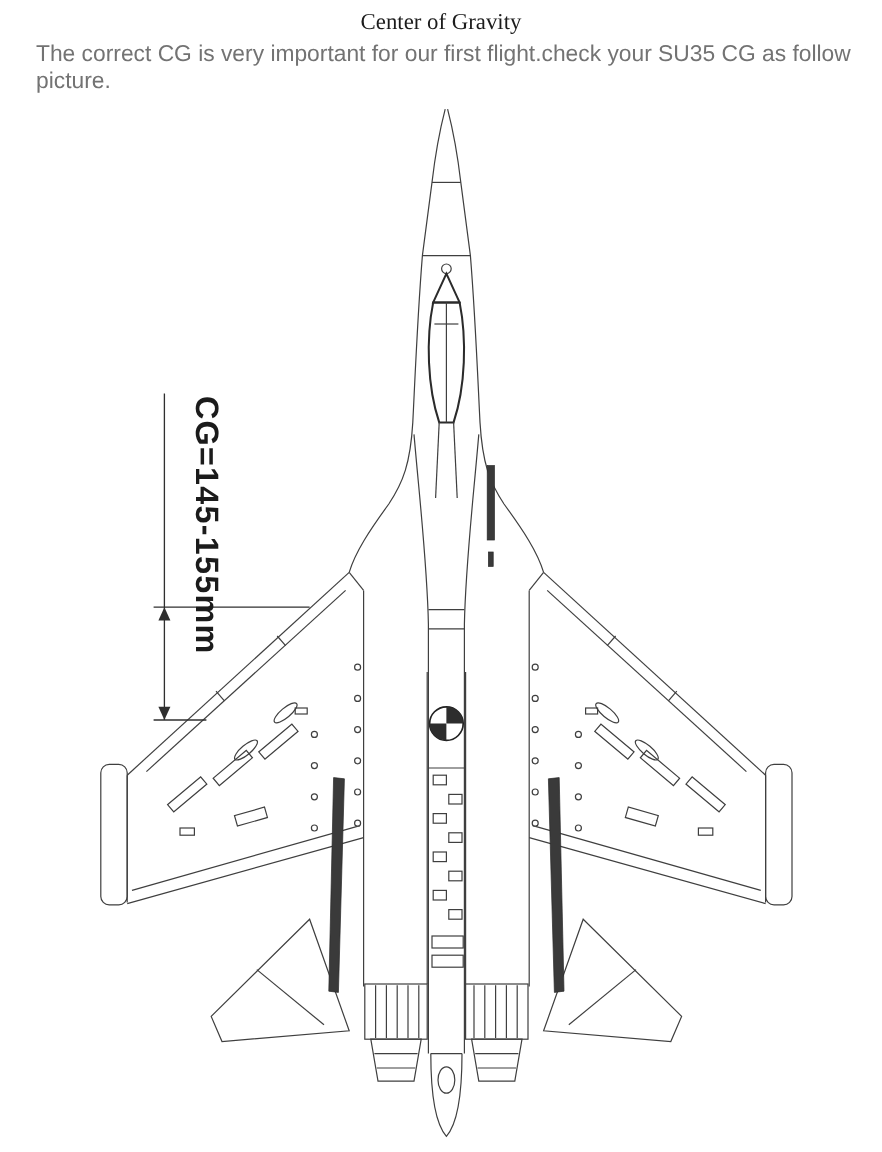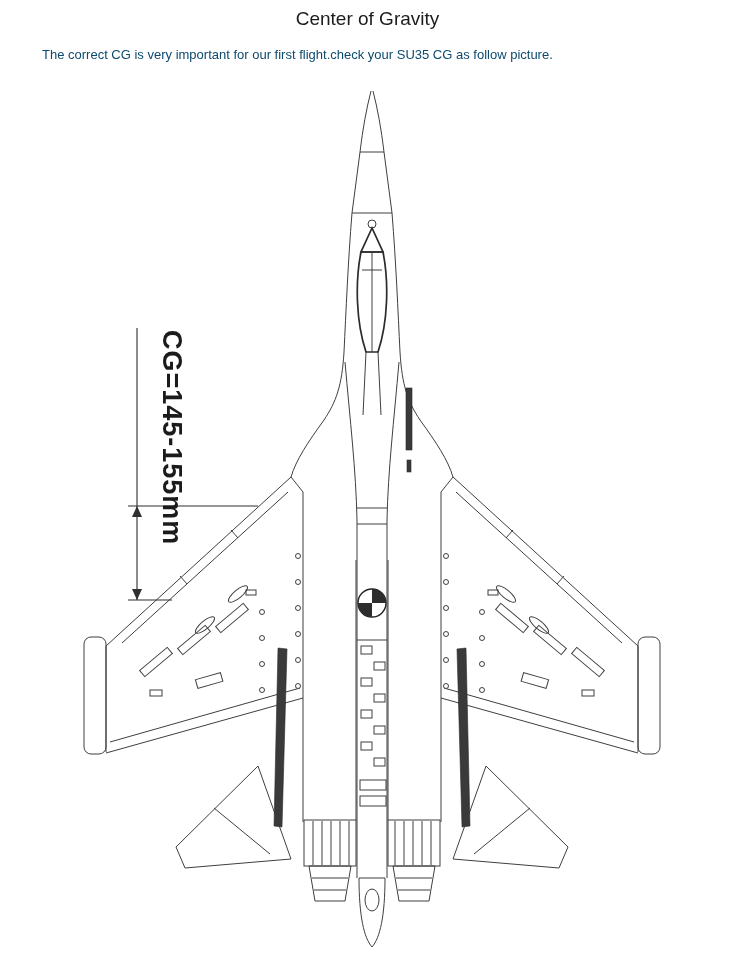--- a/index.html
+++ b/index.html
@@ -13,27 +13,28 @@
     overflow: hidden;
   }
   .title {
     position: absolute;
     top: 8px; left: 0; right: 0;
     text-align: center;
     font-size: 19px;
     font-weight: 400;
     color: #1c1c1c;
     margin: 0;
+    font-family: Liberation Serif, serif;
   }
   .subtitle {
     position: absolute;
     top: 35px; left: 30px; right: 20px;
-    font-size: 13px;
-    color: #0c4a6e;
-    margin: 12px;
+    font-size: 19px;
+    color: #737373;
+    margin: 0;
   }
   svg { position: absolute; top: 0; left: 0; }
   .ln { stroke: var(--ink); fill: none; stroke-width: 1; }
   .lnb { stroke: #2b2b2b; fill: none; stroke-width: 1.7; }
   .dk { fill: #3a3a3a; stroke: #2b2b2b; stroke-width: .6; }
   .dot { fill: #ffffff; stroke: var(--ink); stroke-width: 1; }
   .dim { stroke: #2f2f2f; fill: none; stroke-width: 1.1; }
   .dim-arrow { fill: #2f2f2f; stroke: none; }
   .cg-text {
     font-family: "Liberation Sans", sans-serif;

